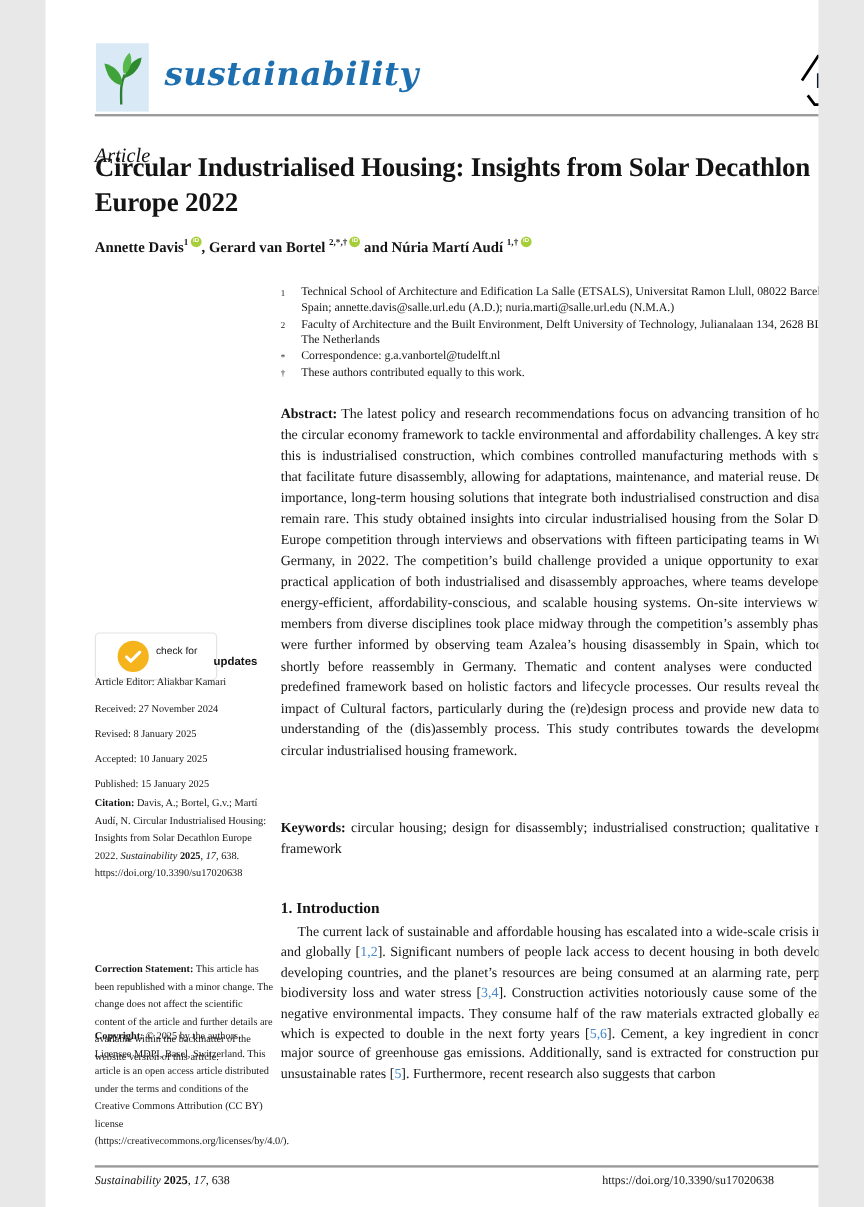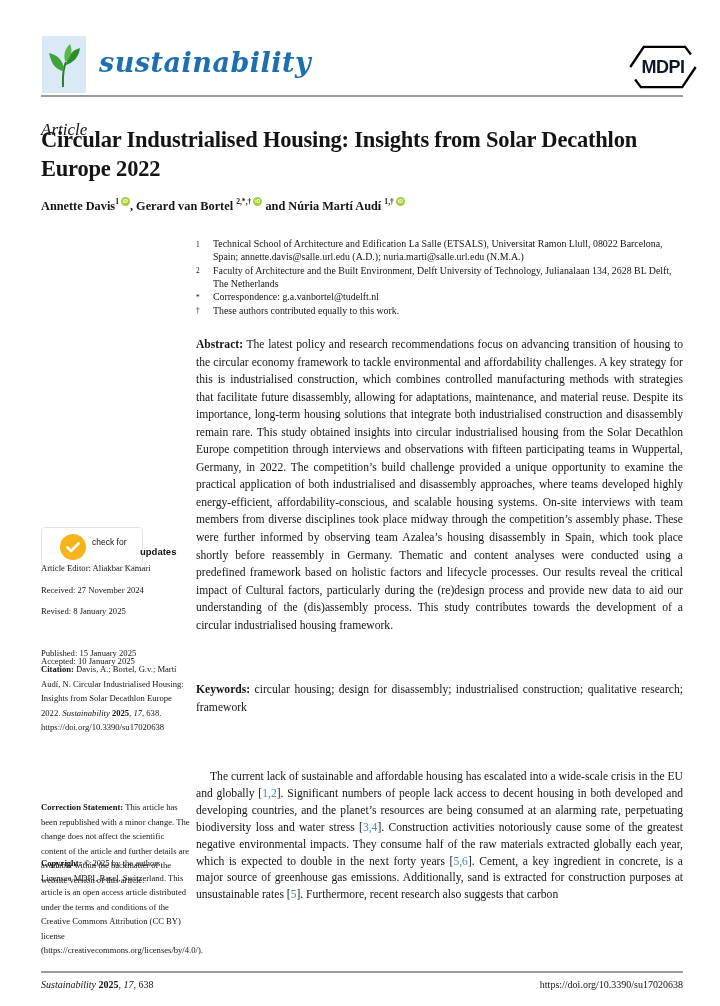--- a/index.html
+++ b/index.html
@@ -1,18 +1,18 @@
 <!DOCTYPE html>
 <html><head>
 <meta charset="utf-8">
 <style>
   * { margin:0; padding:0; box-sizing:border-box; }
   body { background:#e8e8e8; font-family:"Liberation Serif", serif; }
   .page {
-    position:relative; width:720px; height:1006px; margin:0 auto;
+    position:relative; width:644px; height:1006px; margin:0 auto;
     background:#ffffff; color:#141414; overflow:hidden;
   }
   
   .journal-logo { position:absolute; left:42px; top:36px; width:44px; height:57px;
     background:#d9eaf6; display:flex; align-items:center; justify-content:center; }
   .journal-name { position:absolute; left:99px; top:47px;
     font-family:"DejaVu Serif", serif; font-style:italic; font-weight:bold;
     font-size:27px; color:#1d6fb0; letter-spacing:0.5px; }
   .mdpi-logo { position:absolute; left:628px; top:42px; width:70px; height:50px; }
   .mdpi-text { position:absolute; left:0; top:0; width:70px; height:50px;
@@ -56,21 +56,21 @@
     padding:4px 18px; background:#fff; cursor:pointer; }
   .check-circle { width:26px; height:26px; border-radius:50%; background:#f5b31c;
     display:flex; align-items:center; justify-content:center; flex:0 0 26px; }
   .check-circle svg { display:block; }
   .check-text { margin-left:6px; font-family:"Liberation Sans", sans-serif;
     font-size:8.5px; line-height:9.5px; color:#111; }
   .check-text .l2 { font-weight:bold; font-size:9.5px;margin-left:48px; }
   .sb-editor { position:absolute; left:0; top:41px; width:150px; }
   .sb-date-received  { position:absolute; left:0; top:63px;text-align:right; }
   .sb-date-revised   { position:absolute; left:0; top:84px; }
-  .sb-date-accepted  { position:absolute; left:0; top:105px;margin-top:29px; }
+  .sb-date-accepted  { position:absolute; left:0; top:105px; }
   .sb-date-published { position:absolute; left:0; top:126px; }
   .sb-citation   { position:absolute; left:0; top:142px; width:150px; }
   .sb-correction { position:absolute; left:0; top:233px; width:150px;margin-top:47px; }
   .sb-copyright  { position:absolute; left:0; top:336px; width:150px; }
   .it { font-style:italic; }
 
   
   .section-heading { position:absolute; left:196px; top:750px; width:487px;
     font-size:12.8px; font-weight:bold; }
   .intro-para { position:absolute; left:196px; top:769px; width:487px;
@@ -165,20 +165,21 @@
 
     <div class="sb-correction">
       <span class="b">Correction Statement:</span><span> This article has been republished with a minor change. The change does not affect the scientific content of the article and further details are available within the backmatter of the website version of this article.</span>
     </div>
 
     <div class="sb-copyright">
       <span class="b">Copyright:</span><span> © 2025 by the authors. Licensee MDPI, Basel, Switzerland. This article is an open access article distributed under the terms and conditions of the Creative Commons Attribution (CC BY) license (https://creativecommons.org/licenses/by/4.0/).</span>
     </div>
   </div>
 
+  <div class="section-heading">1. Introduction</div>
   <div class="intro-para">
     <span>The current lack of sustainable and affordable housing has escalated into a wide-scale crisis in the EU and globally [</span><span class="ref">1,2</span><span>]. Significant numbers of people lack access to decent housing in both developed and developing countries, and the planet’s resources are being consumed at an alarming rate, perpetuating biodiversity loss and water stress [</span><span class="ref">3,4</span><span>]. Construction activities notoriously cause some of the greatest negative environmental impacts. They consume half of the raw materials extracted globally each year, which is expected to double in the next forty years [</span><span class="ref">5,6</span><span>]. Cement, a key ingredient in concrete, is a major source of greenhouse gas emissions. Additionally, sand is extracted for construction purposes at unsustainable rates [</span><span class="ref">5</span><span>]. Furthermore, recent research also suggests that carbon</span>
   </div>
 
   <div class="rule-bottom"></div>
   <div class="footer-left">
     <span class="it">Sustainability </span><span class="b">2025</span><span>, </span><span class="it">17</span><span>, 638</span>
   </div>
   <div class="footer-right">https://doi.org/10.3390/su17020638</div>
 

